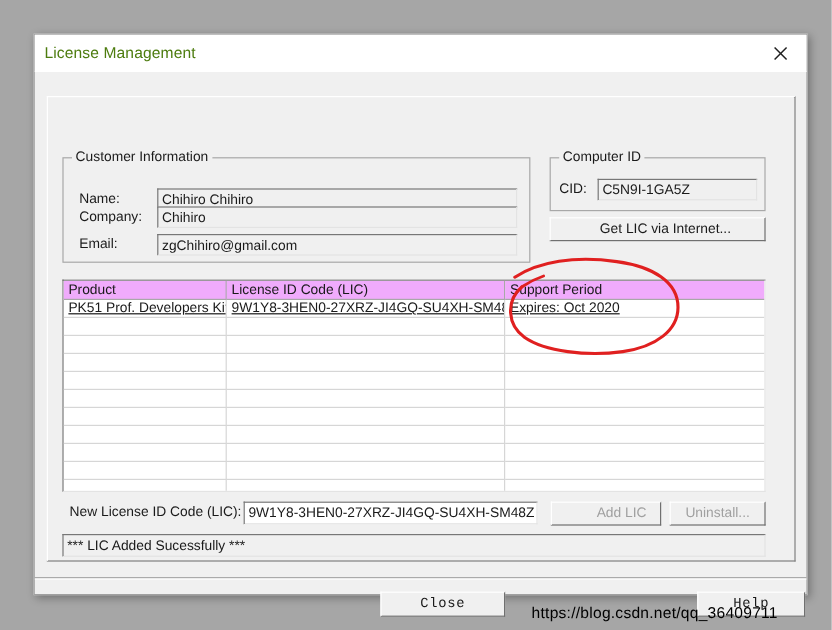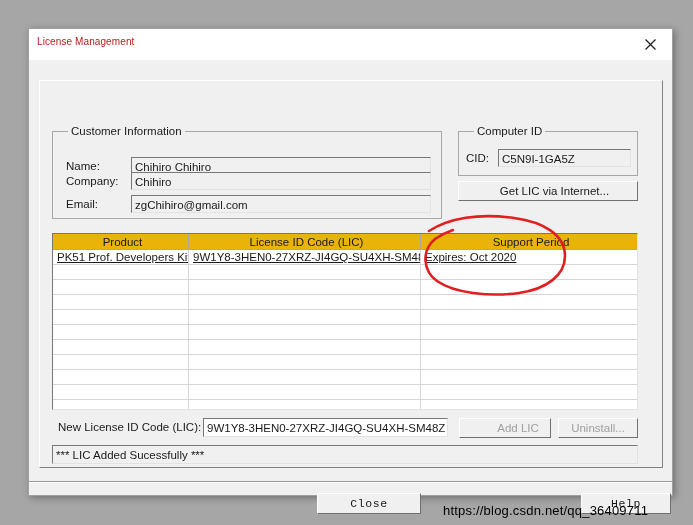--- a/index.html
+++ b/index.html
@@ -32,22 +32,22 @@
   #titlebar {
     height: 30px;
     background: #ffffff;
     position: relative;
     border-bottom: 1px solid #ffffff;
   }
   #title-text {
     position: absolute;
     left: 8px;
     top: 7px;
-    font-size: 10px;
-    color: #b91c1c;
+    font-size: 13px;
+    color: #4d7c0f;
     letter-spacing: .1px;
   }
   #close-x {
     position: absolute;
     right: 0px;
     top: 0px;
     width: 44px;
     height: 30px;
     display: flex;
     align-items: center;
@@ -107,21 +107,20 @@
     box-sizing: border-box;
   }
   .group-title {
     position: absolute;
     top: -7px;
     left: 7px;
     background: #f0f0f0;
     padding: 0 3px;
     font-size: 11.5px;
     color: #1a1a1a;
-    margin-left: 8px;
   }
   #grp-customer { left: 12px; top: 50px; width: 390px; height: 88px; }
   #grp-computer { left: 418px; top: 50px; width: 180px; height: 45px; }
 
   .fieldrow {
     position: absolute;
     display: flex;
     align-items: center;
   }
   .fieldlabel {
@@ -184,24 +183,23 @@
   }
   .thead { display: flex; height: 16px; background: #f0f0f0; }
   .th {
     font-size: 11.5px;
     color: #1a1a1a;
     padding-left: 4px;
     line-height: 16px;
     box-sizing: border-box;
     border-right: 1px solid #a8a8a8;
     border-bottom: 1px solid #a8a8a8;
-    background: #eab308;
+    background: #f0abfc;
     white-space: nowrap;
     overflow: hidden;
-    text-align: center;
   }
   .th.c0 { width: 136px; }
   .th.c1 { width: 232px; }
   .th.c2 { flex: 1; border-right: none; }
   .trow { display: flex; height: 15px; }
   .td {
     font-size: 11.5px;
     color: #1a1a1a;
     padding-left: 4px;
     line-height: 15px;

